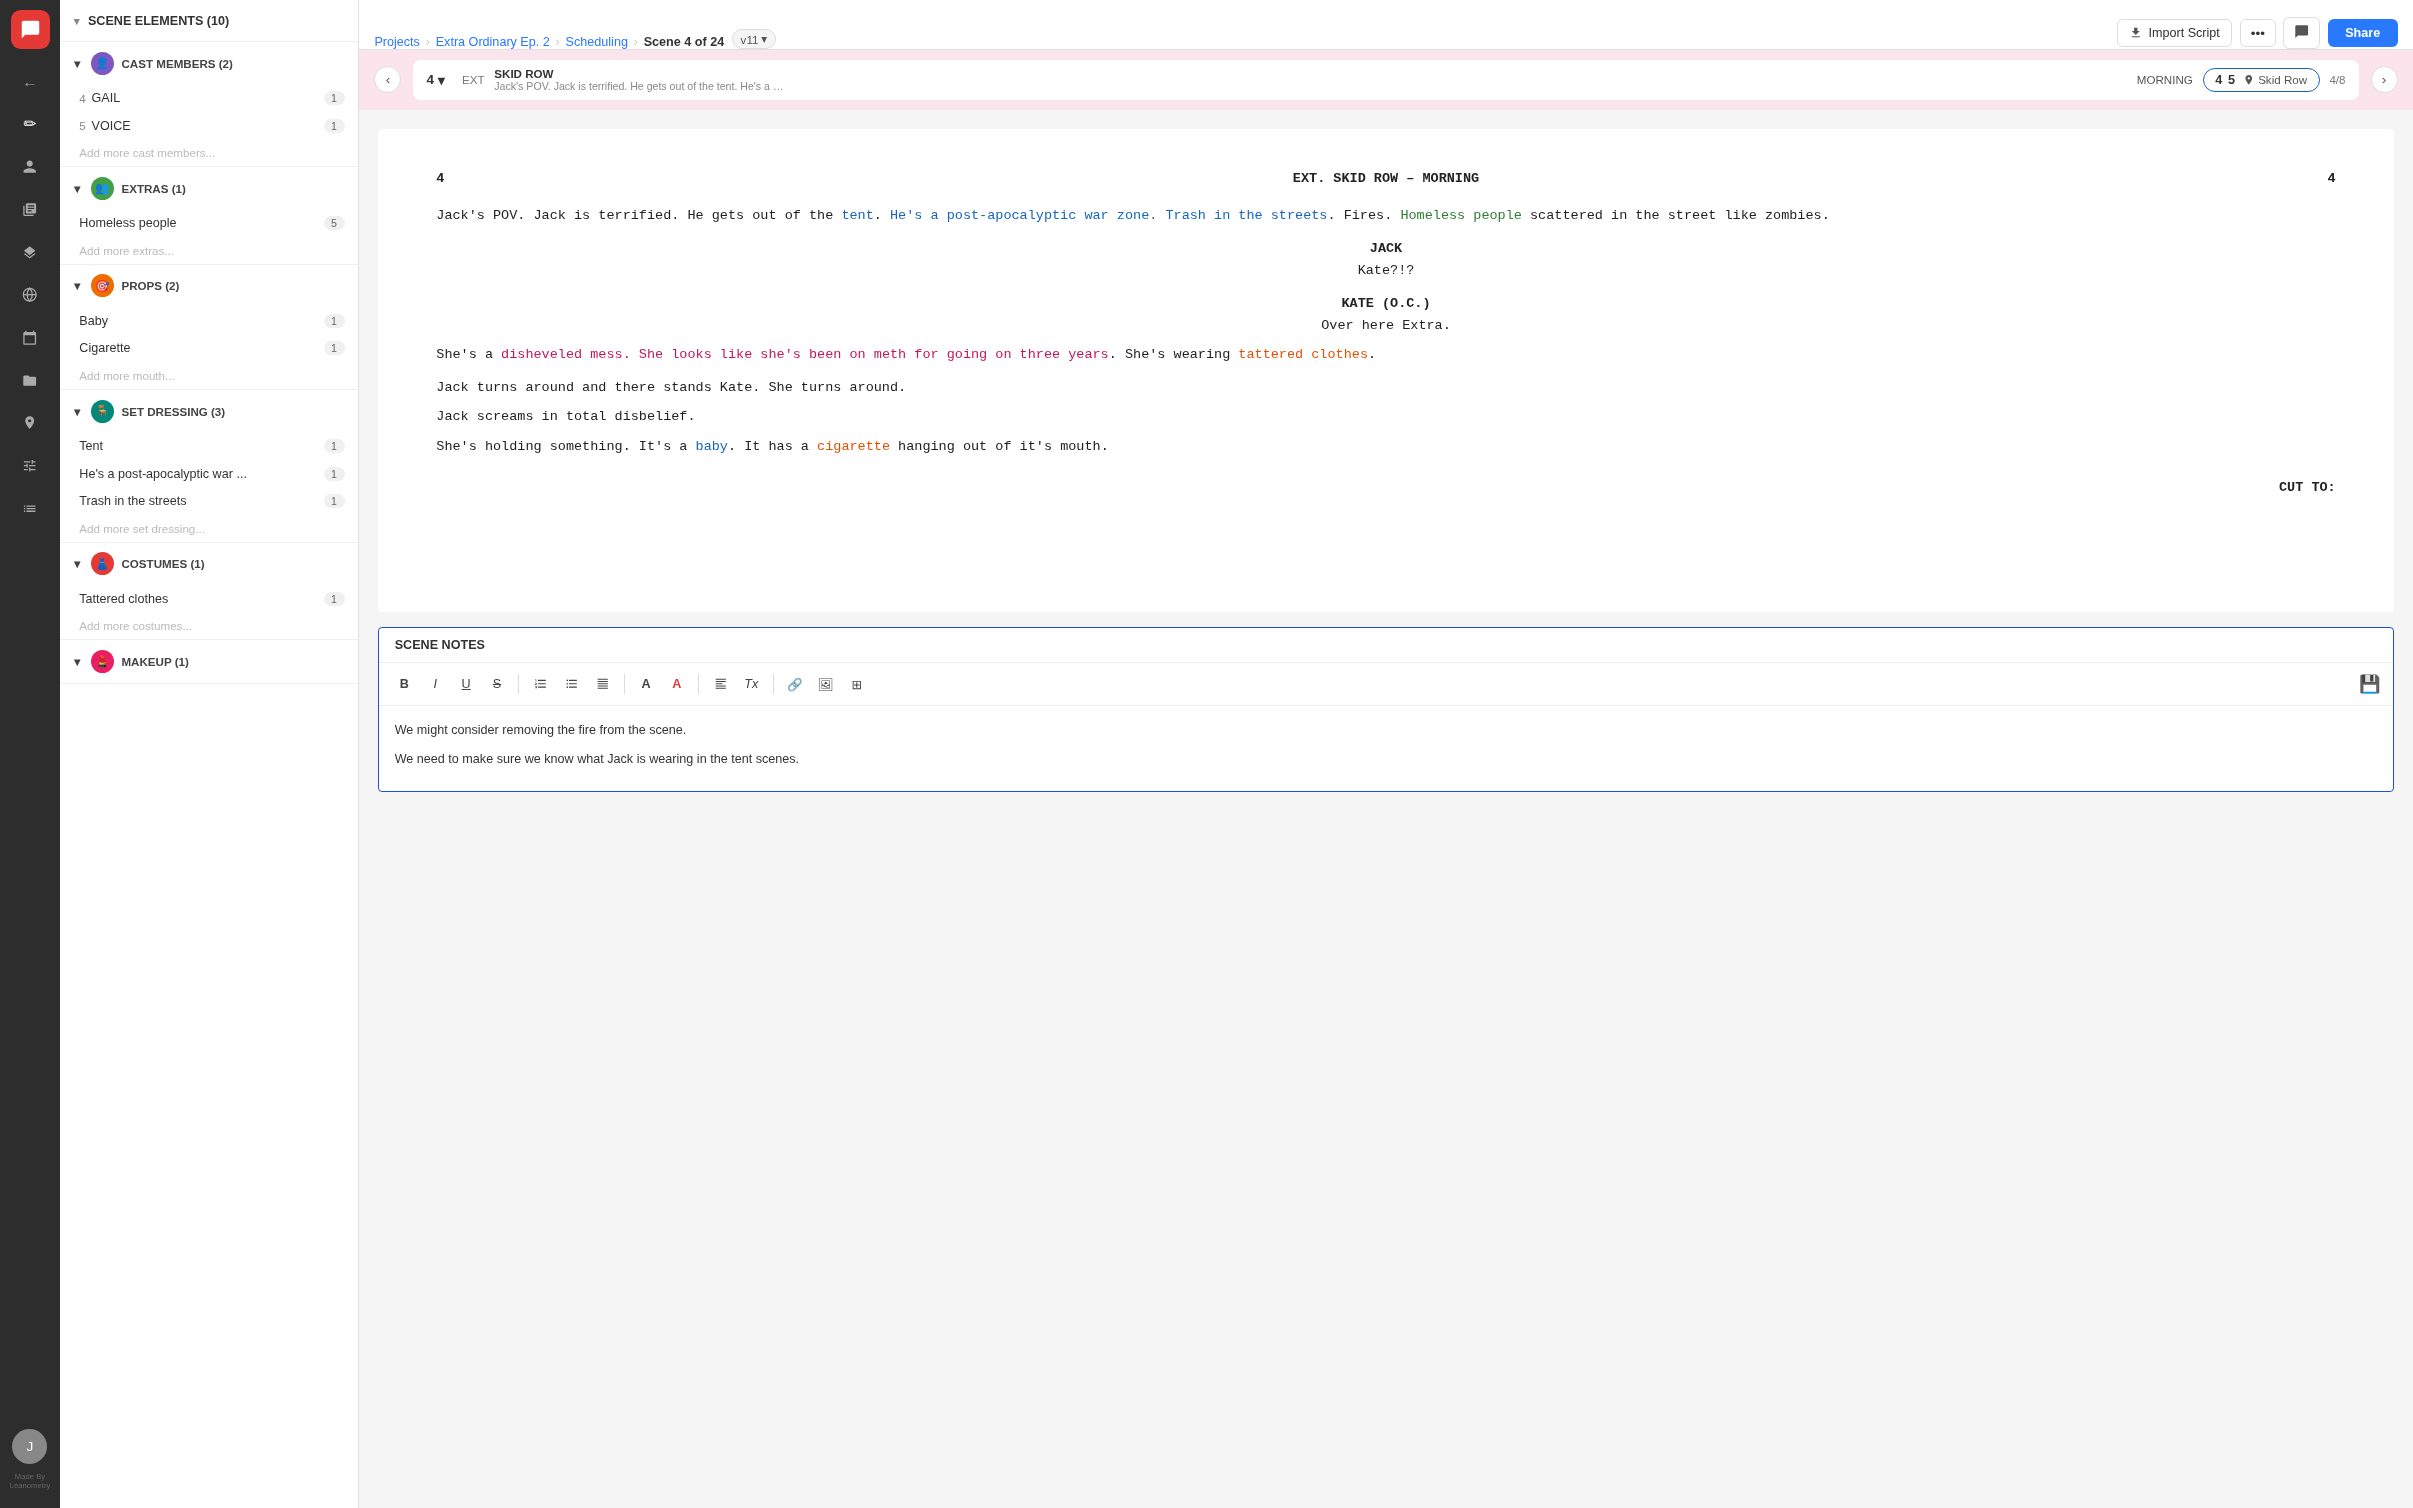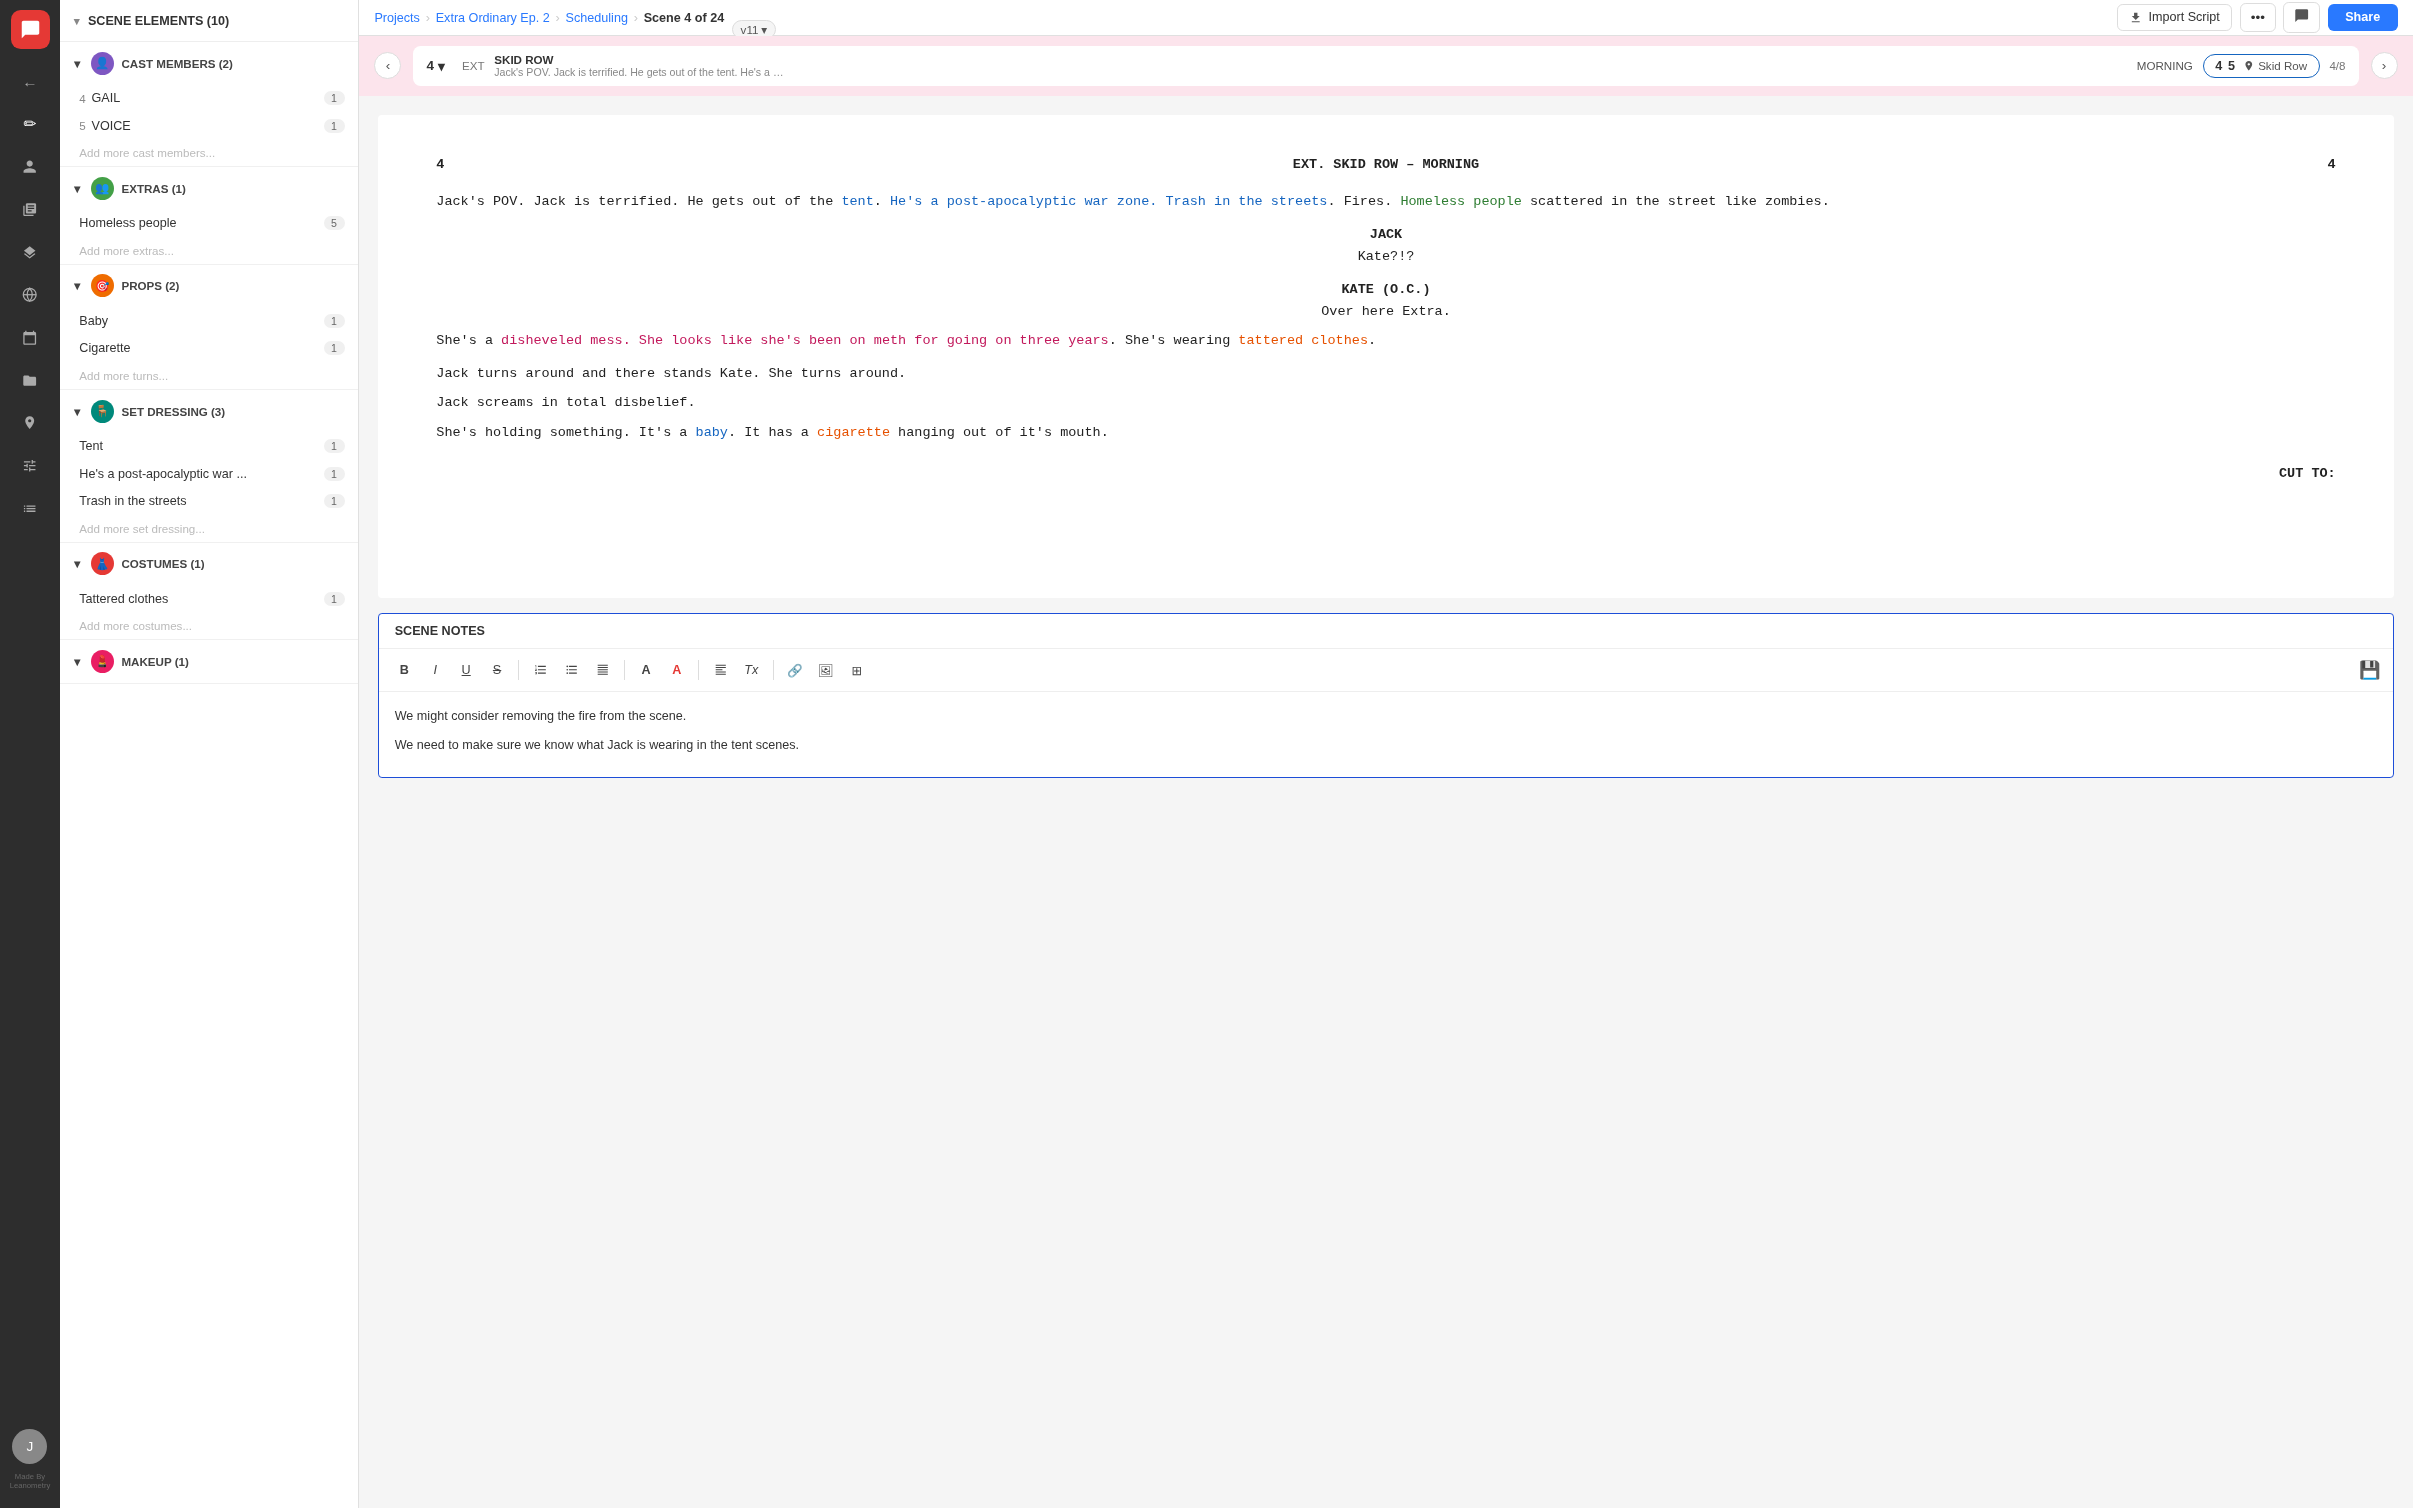--- a/index.html
+++ b/index.html
@@ -113,23 +113,23 @@
     .main-area {
       flex: 1;
       display: flex;
       flex-direction: column;
       overflow: hidden;
     }
     .top-bar {
       background: white;
       border-bottom: 1px solid #e0e0e0;
       padding: 0 15.4px;
-      height: 36px;
+      height: 50px;
       display: flex;
-      align-items: center;
+      align-items: flex-end;
       gap: 7.7px;
       flex-shrink: 0;
     }
     .breadcrumb {
       display: flex; align-items: center; gap: 5.8px;
       font-size: 12.6px; color: #555;
     }
     .breadcrumb .sep { color: #ccc; }
     .breadcrumb .current { color: #333; font-weight: 700; }
     .version-badge {
@@ -433,21 +433,21 @@
       <span>PROPS (2)</span>
     </div>
     <div class="item-row">
       <span class="item-name">Baby</span>
       <span class="item-badge">1</span>
     </div>
     <div class="item-row">
       <span class="item-name">Cigarette</span>
       <span class="item-badge">1</span>
     </div>
-    <div class="add-more">Add more turns...</div>
+    <div class="add-more">Add more mouth...</div>
   </div>
 
   <div class="section">
     <div class="section-header">
       <span class="chevron">▼</span>
       <span class="section-icon teal">🪑</span>
       <span>SET DRESSING (3)</span>
     </div>
     <div class="item-row">
       <span class="item-name">Tent</span>

